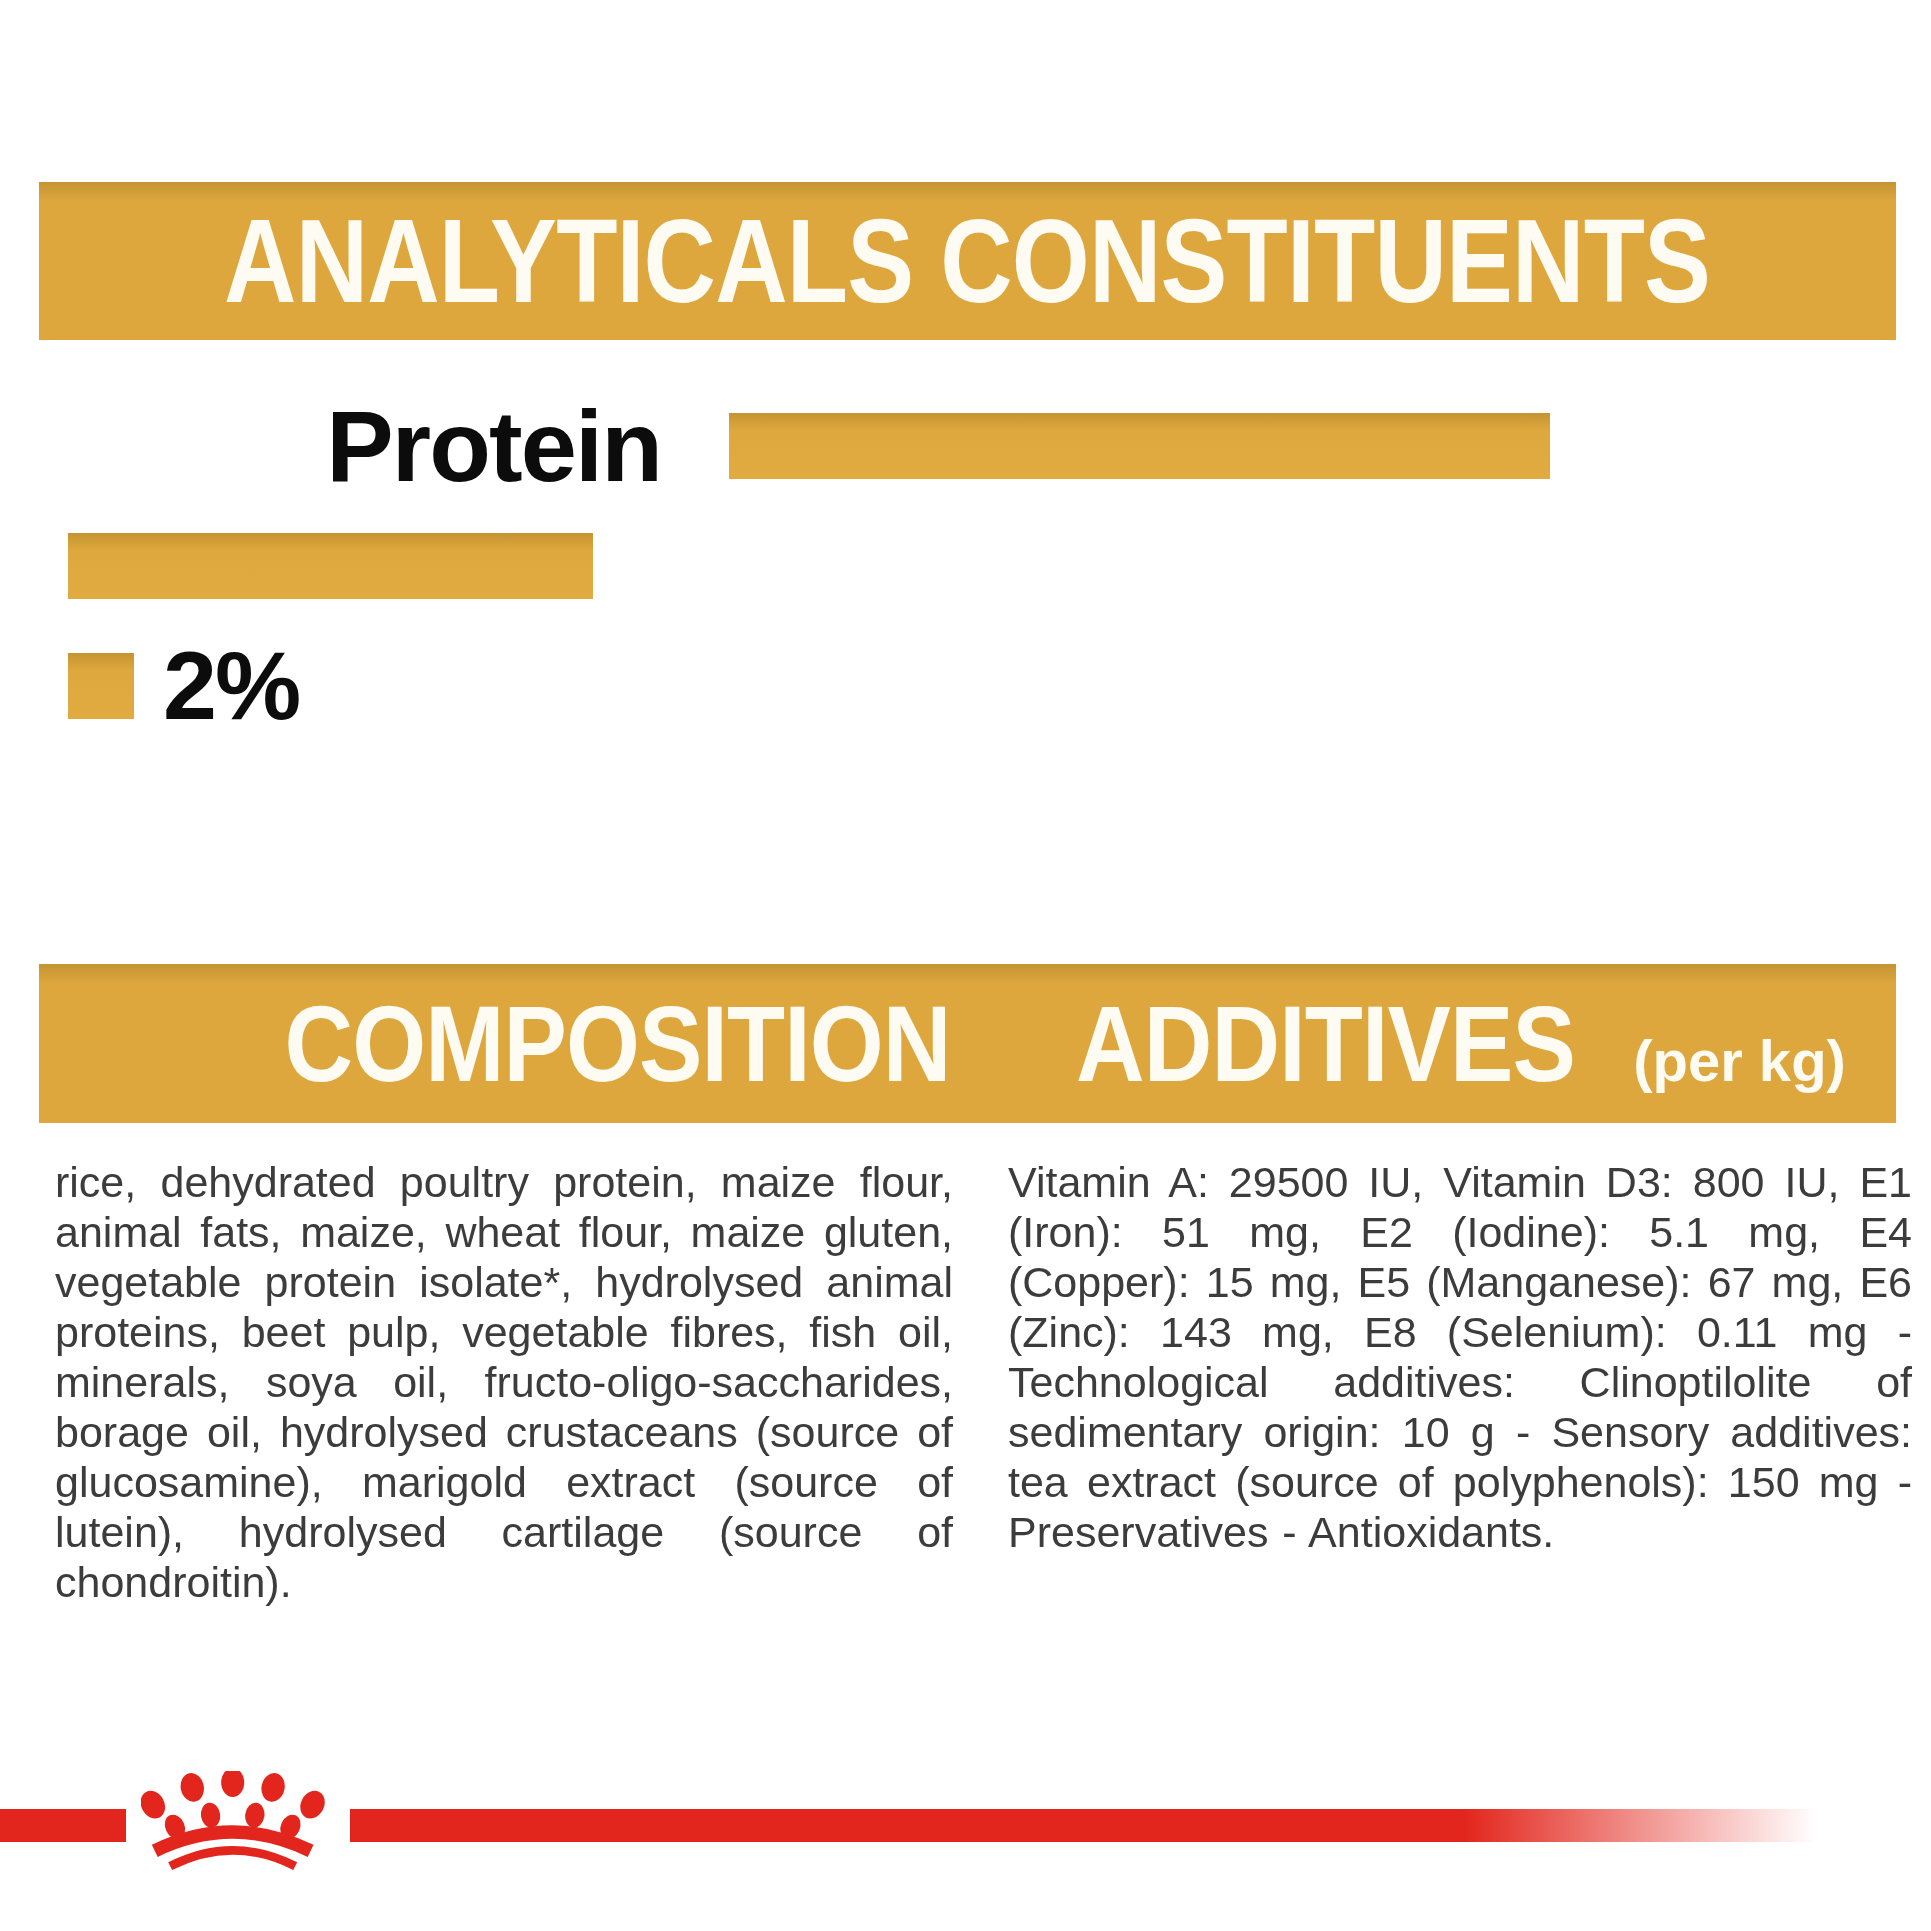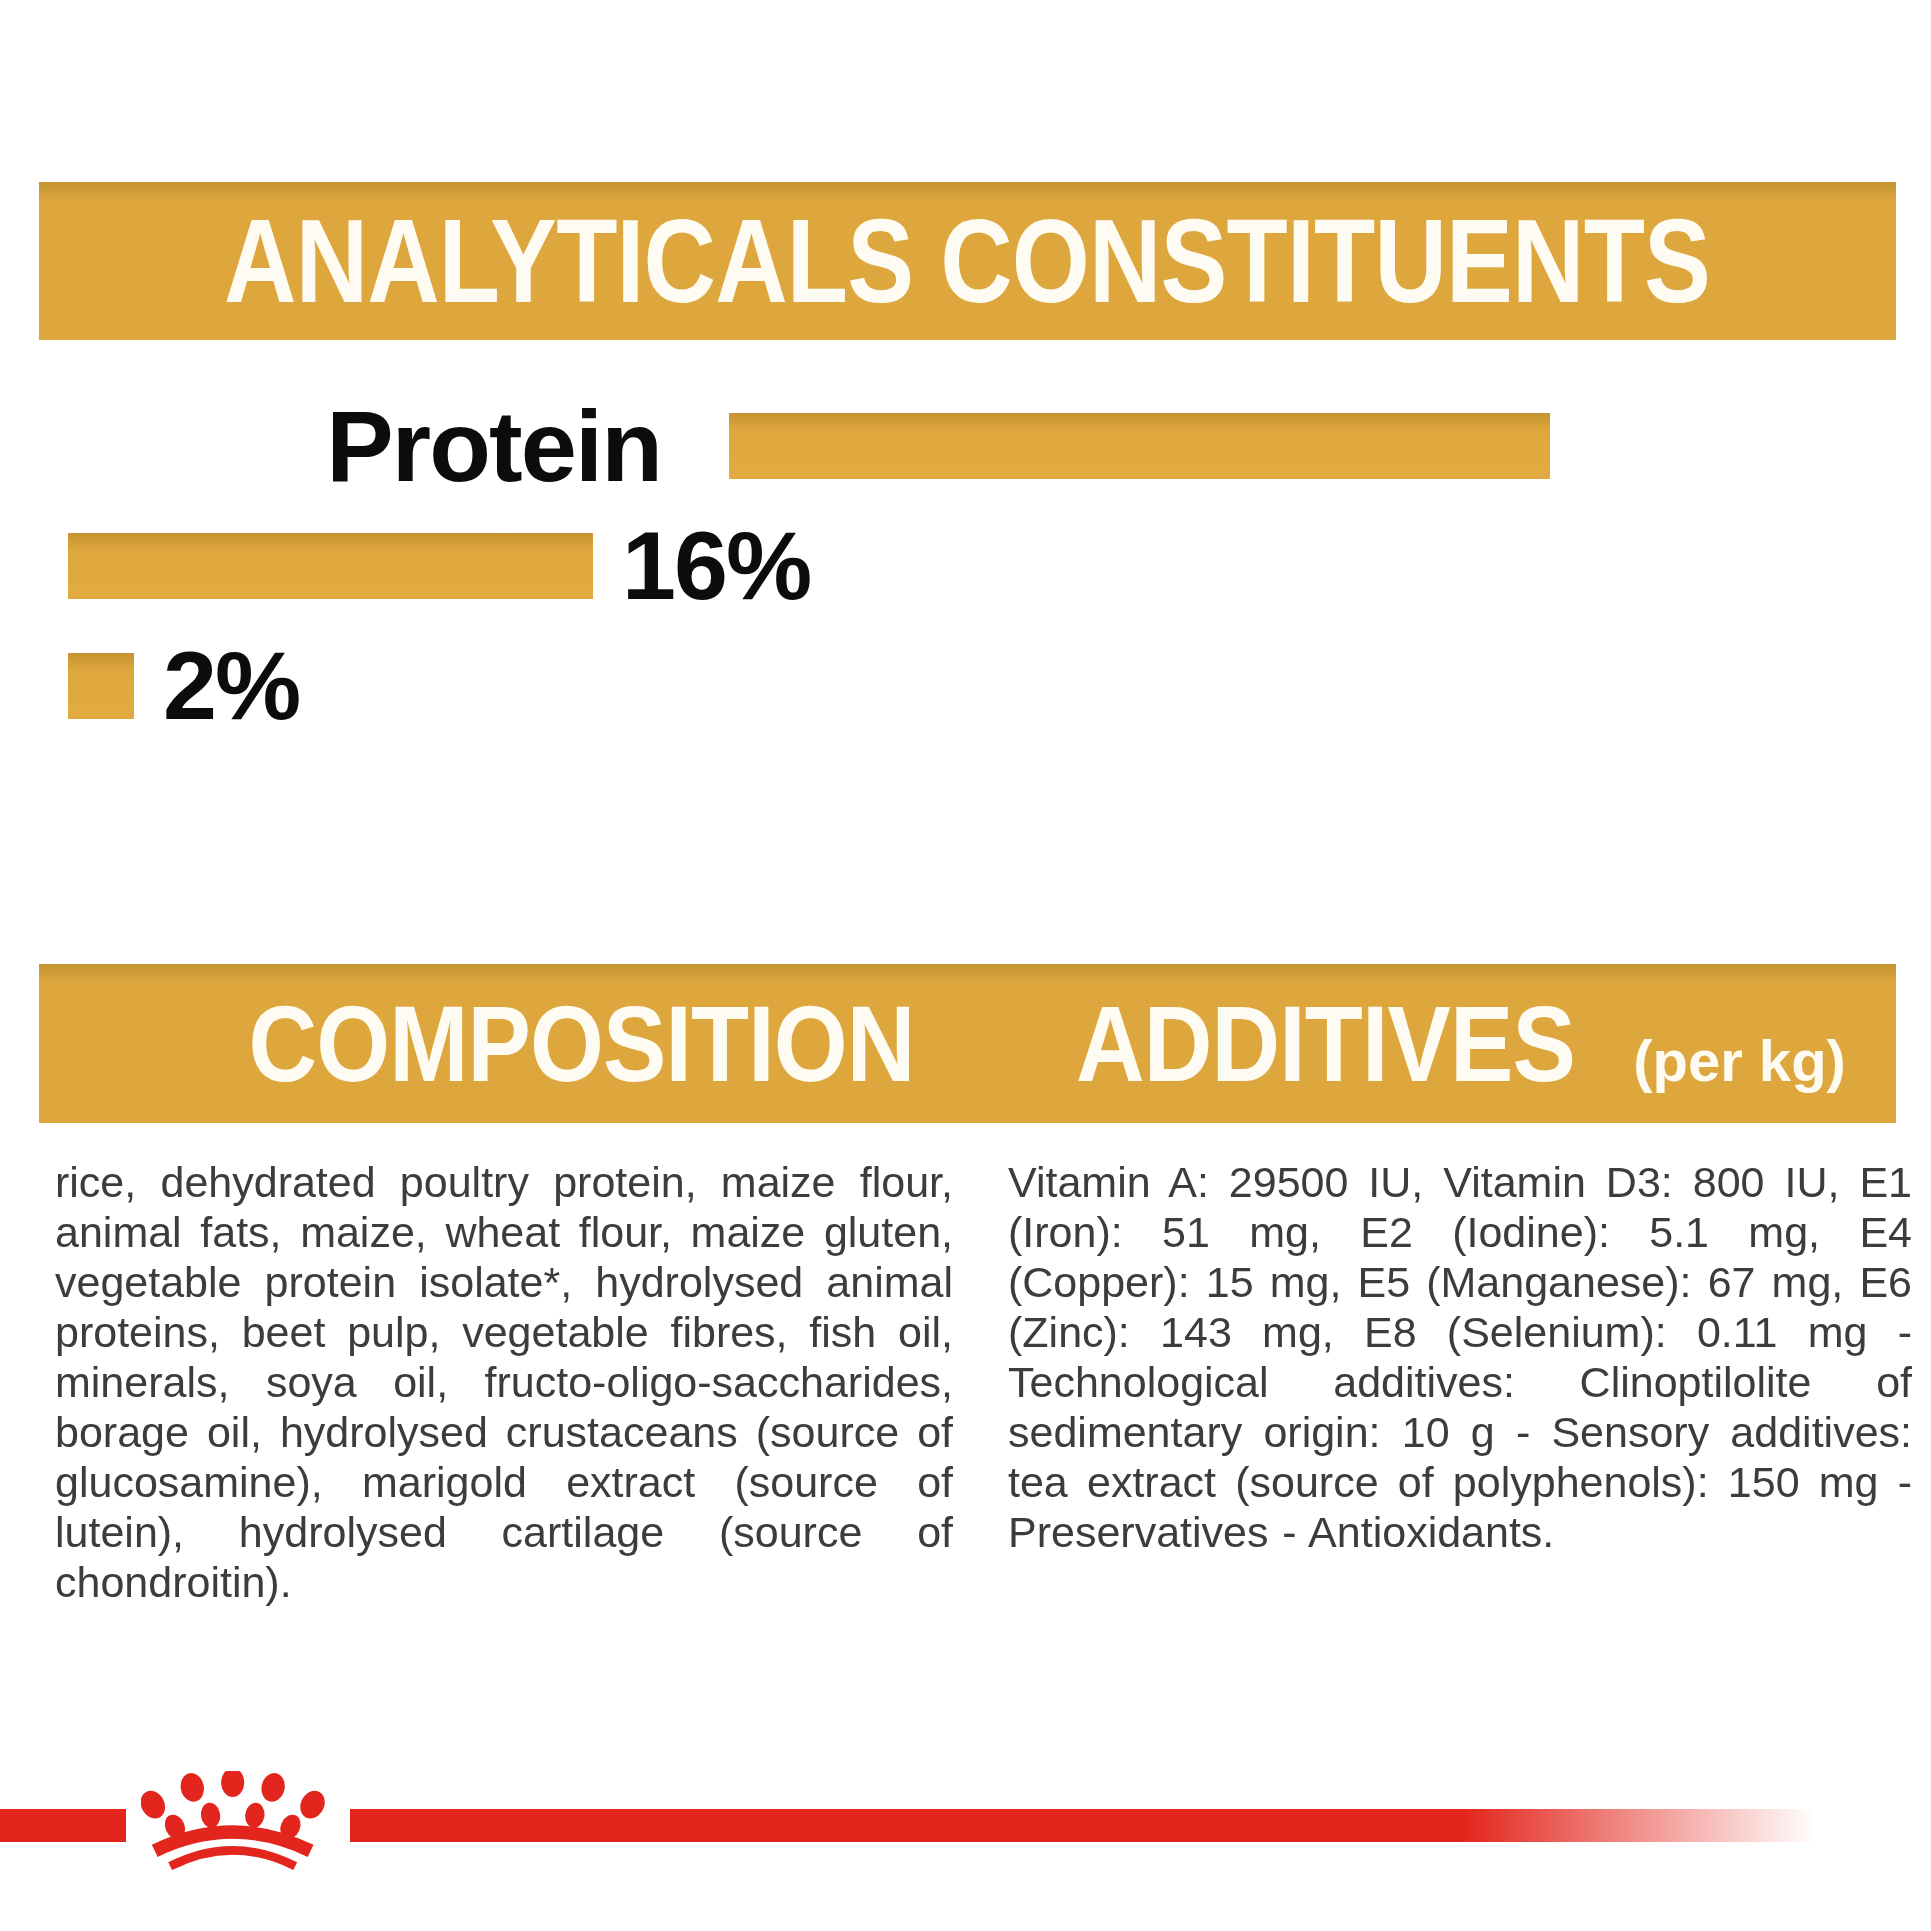--- a/index.html
+++ b/index.html
@@ -14,21 +14,21 @@
   .banner{
     position:absolute;
     background:linear-gradient(to bottom,#c59432 0px,#cf9c37 8.7px,#dda73e 19.3px,#dda73e 100%);
     display:flex;align-items:center;justify-content:center;
   }
   .banner-top{left:39px;top:182px;width:1857px;height:158px;}
   .banner-top .banner-text{
     color:#fdfbf2;font-weight:bold;font-size:118px;letter-spacing:-1px;
     transform:scaleX(0.85);transform-origin:center;white-space:nowrap;
   }
-  .banner-comp{left:39px;top:964px;width:1086px;height:159px;}
+  .banner-comp{left:39px;top:964px;width:1086px;height:159px;padding-left:36px;}
   .banner-add {left:992px;top:964px;width:904px;height:159px;gap:24px;align-items:baseline;padding-top:17.4px;box-sizing:border-box;}
   .banner-comp .banner-text, .banner-add .banner-text{
     color:#fdfbf2;font-weight:bold;font-size:108px;letter-spacing:-1px;
     transform:scaleX(0.88);transform-origin:center;white-space:nowrap;
   }
   .banner-add .per-kg{
     color:#fdfbf2;font-weight:bold;font-size:58px;white-space:nowrap;
   }
   
   .chart-row{
@@ -75,21 +75,20 @@
     <span class="banner-text">ANALYTICALS CONSTITUENTS</span>
   </div>
 
   <div id="chart">
       <div class="chart-row" style="top: 413px;">
         <div class="chart-label">Protein</div>
         <div class="chart-bar" style="width: 821px;"></div>
       </div>
       <div class="chart-row" style="top: 533px;">
         <div class="chart-bar" style="width: 525px;"></div>
-        <div class="chart-value">16%</div>
       </div>
       <div class="chart-row" style="top: 653px;">
         <div class="chart-bar" style="width: 66px;"></div>
         <div class="chart-value">2%</div>
       </div>
     </div>
 
   <div class="banner banner-comp">
     <span class="banner-text">COMPOSITION</span>
   </div>

